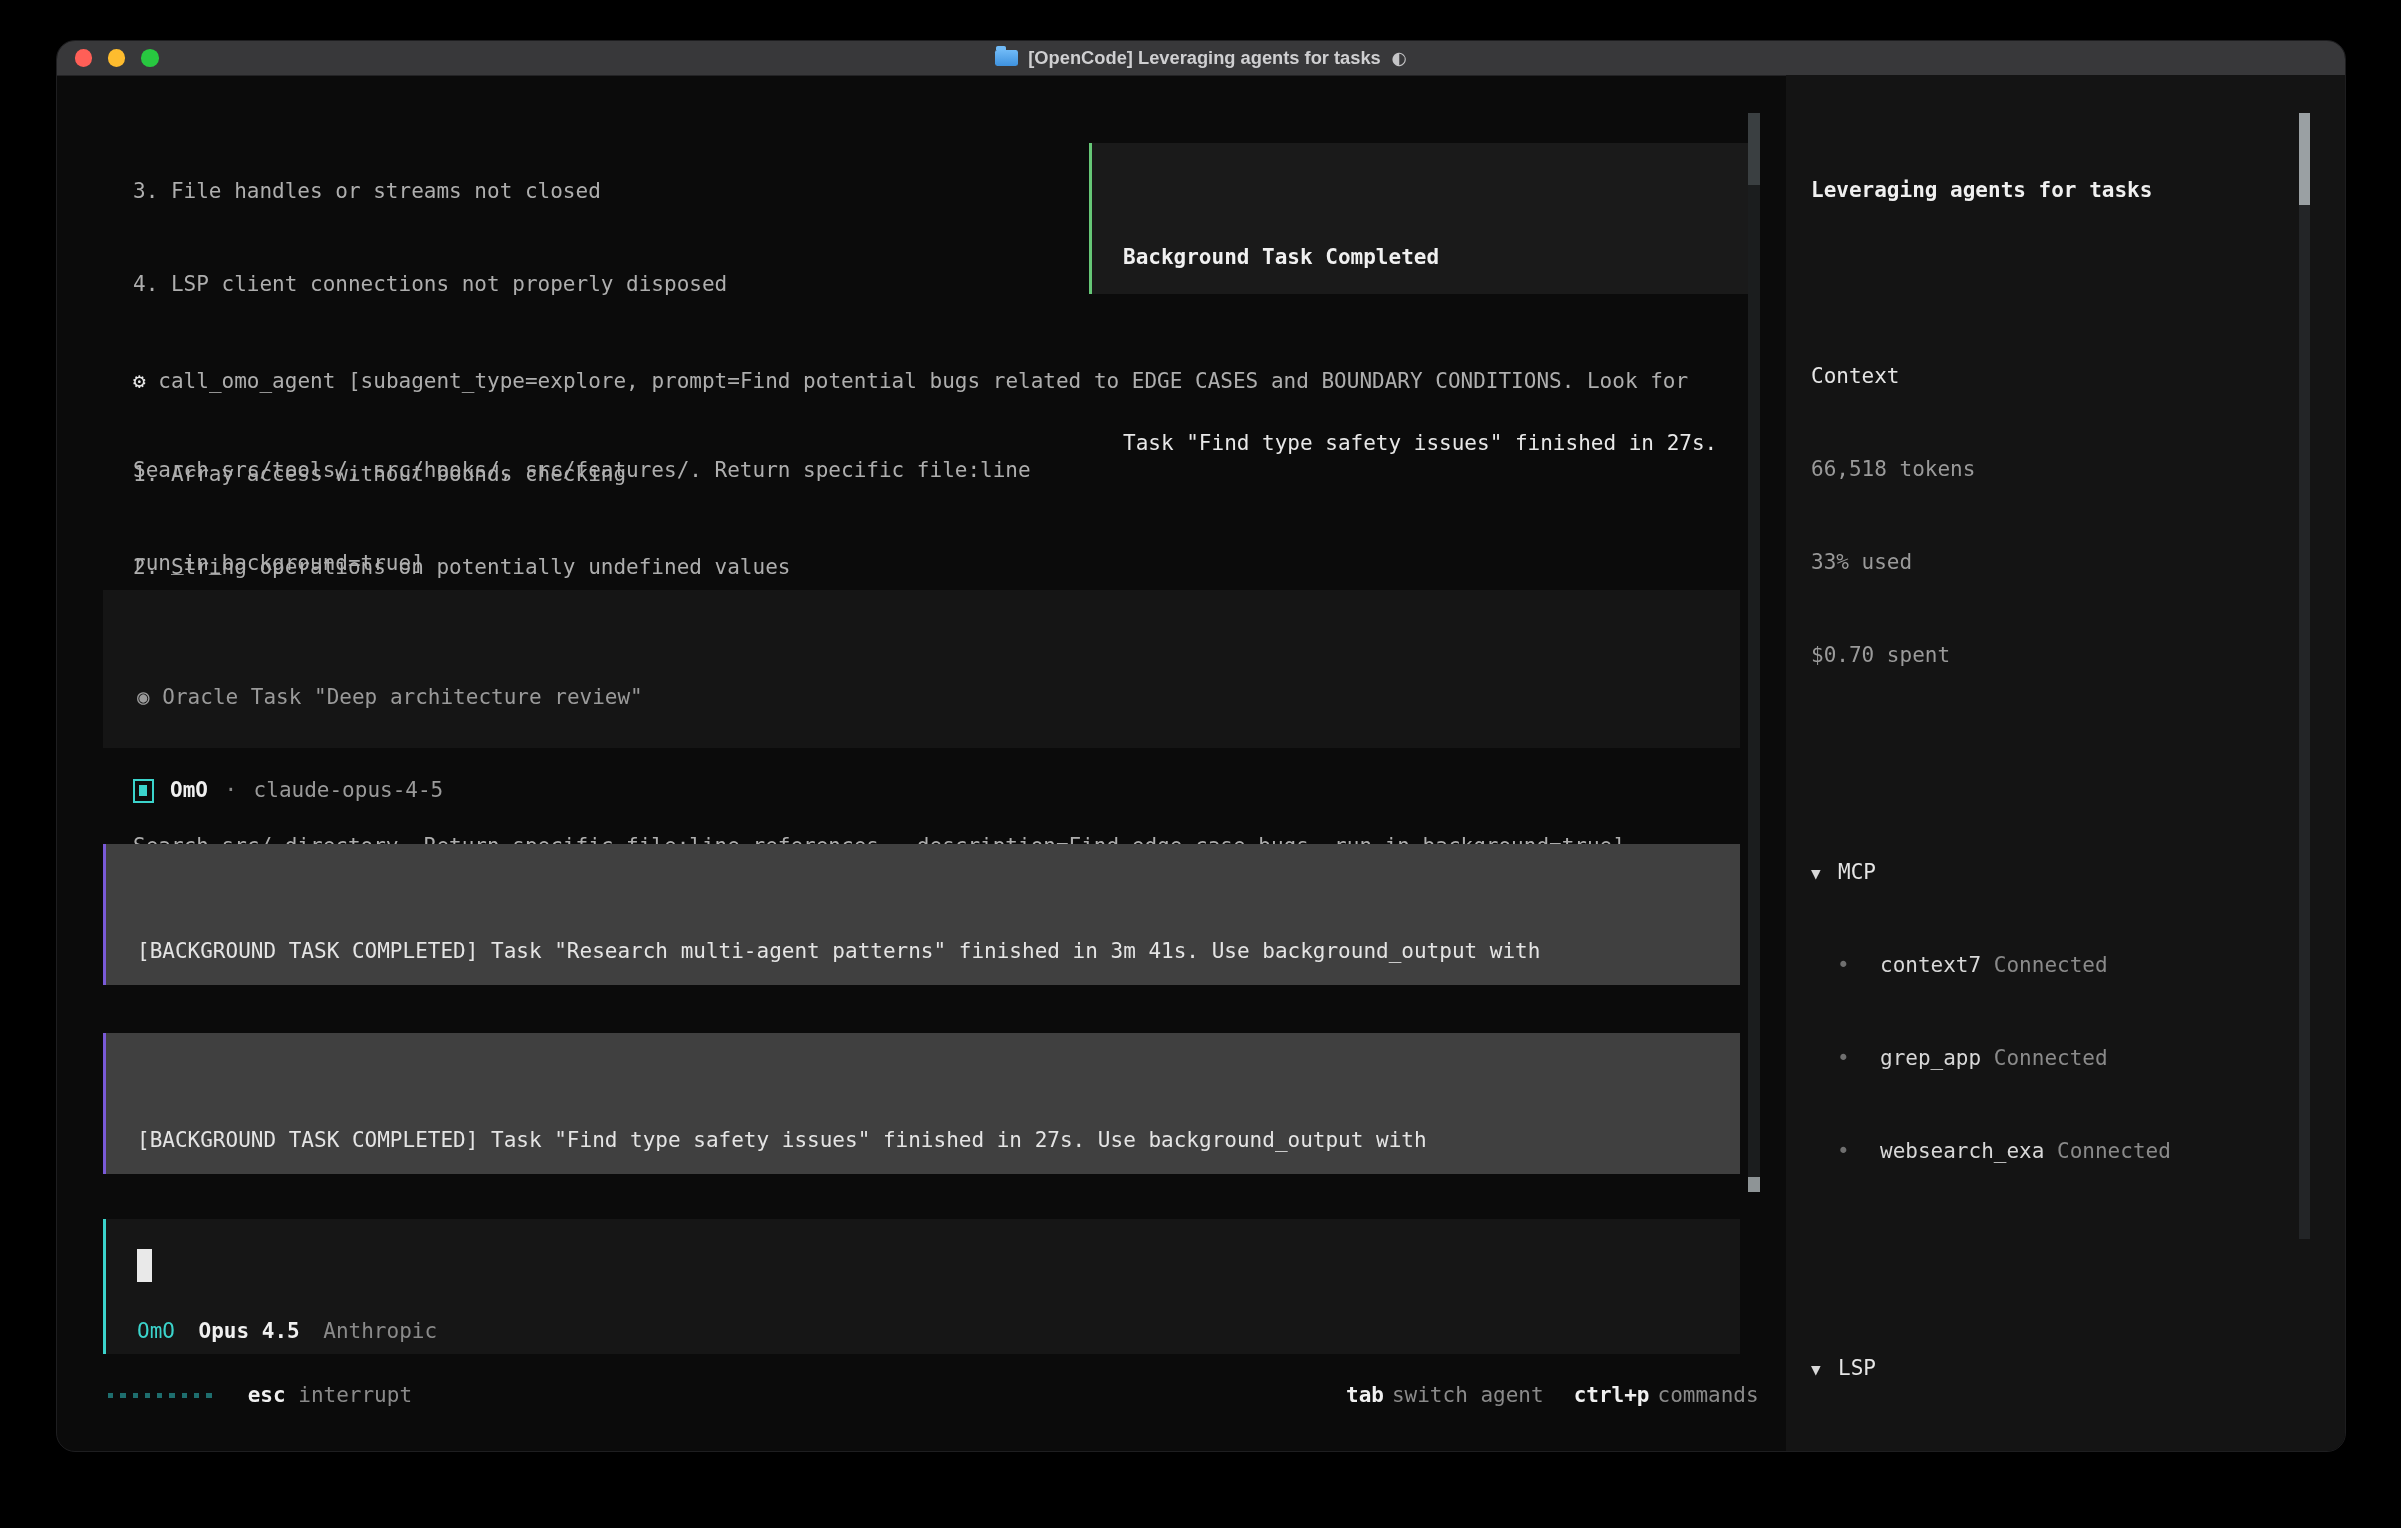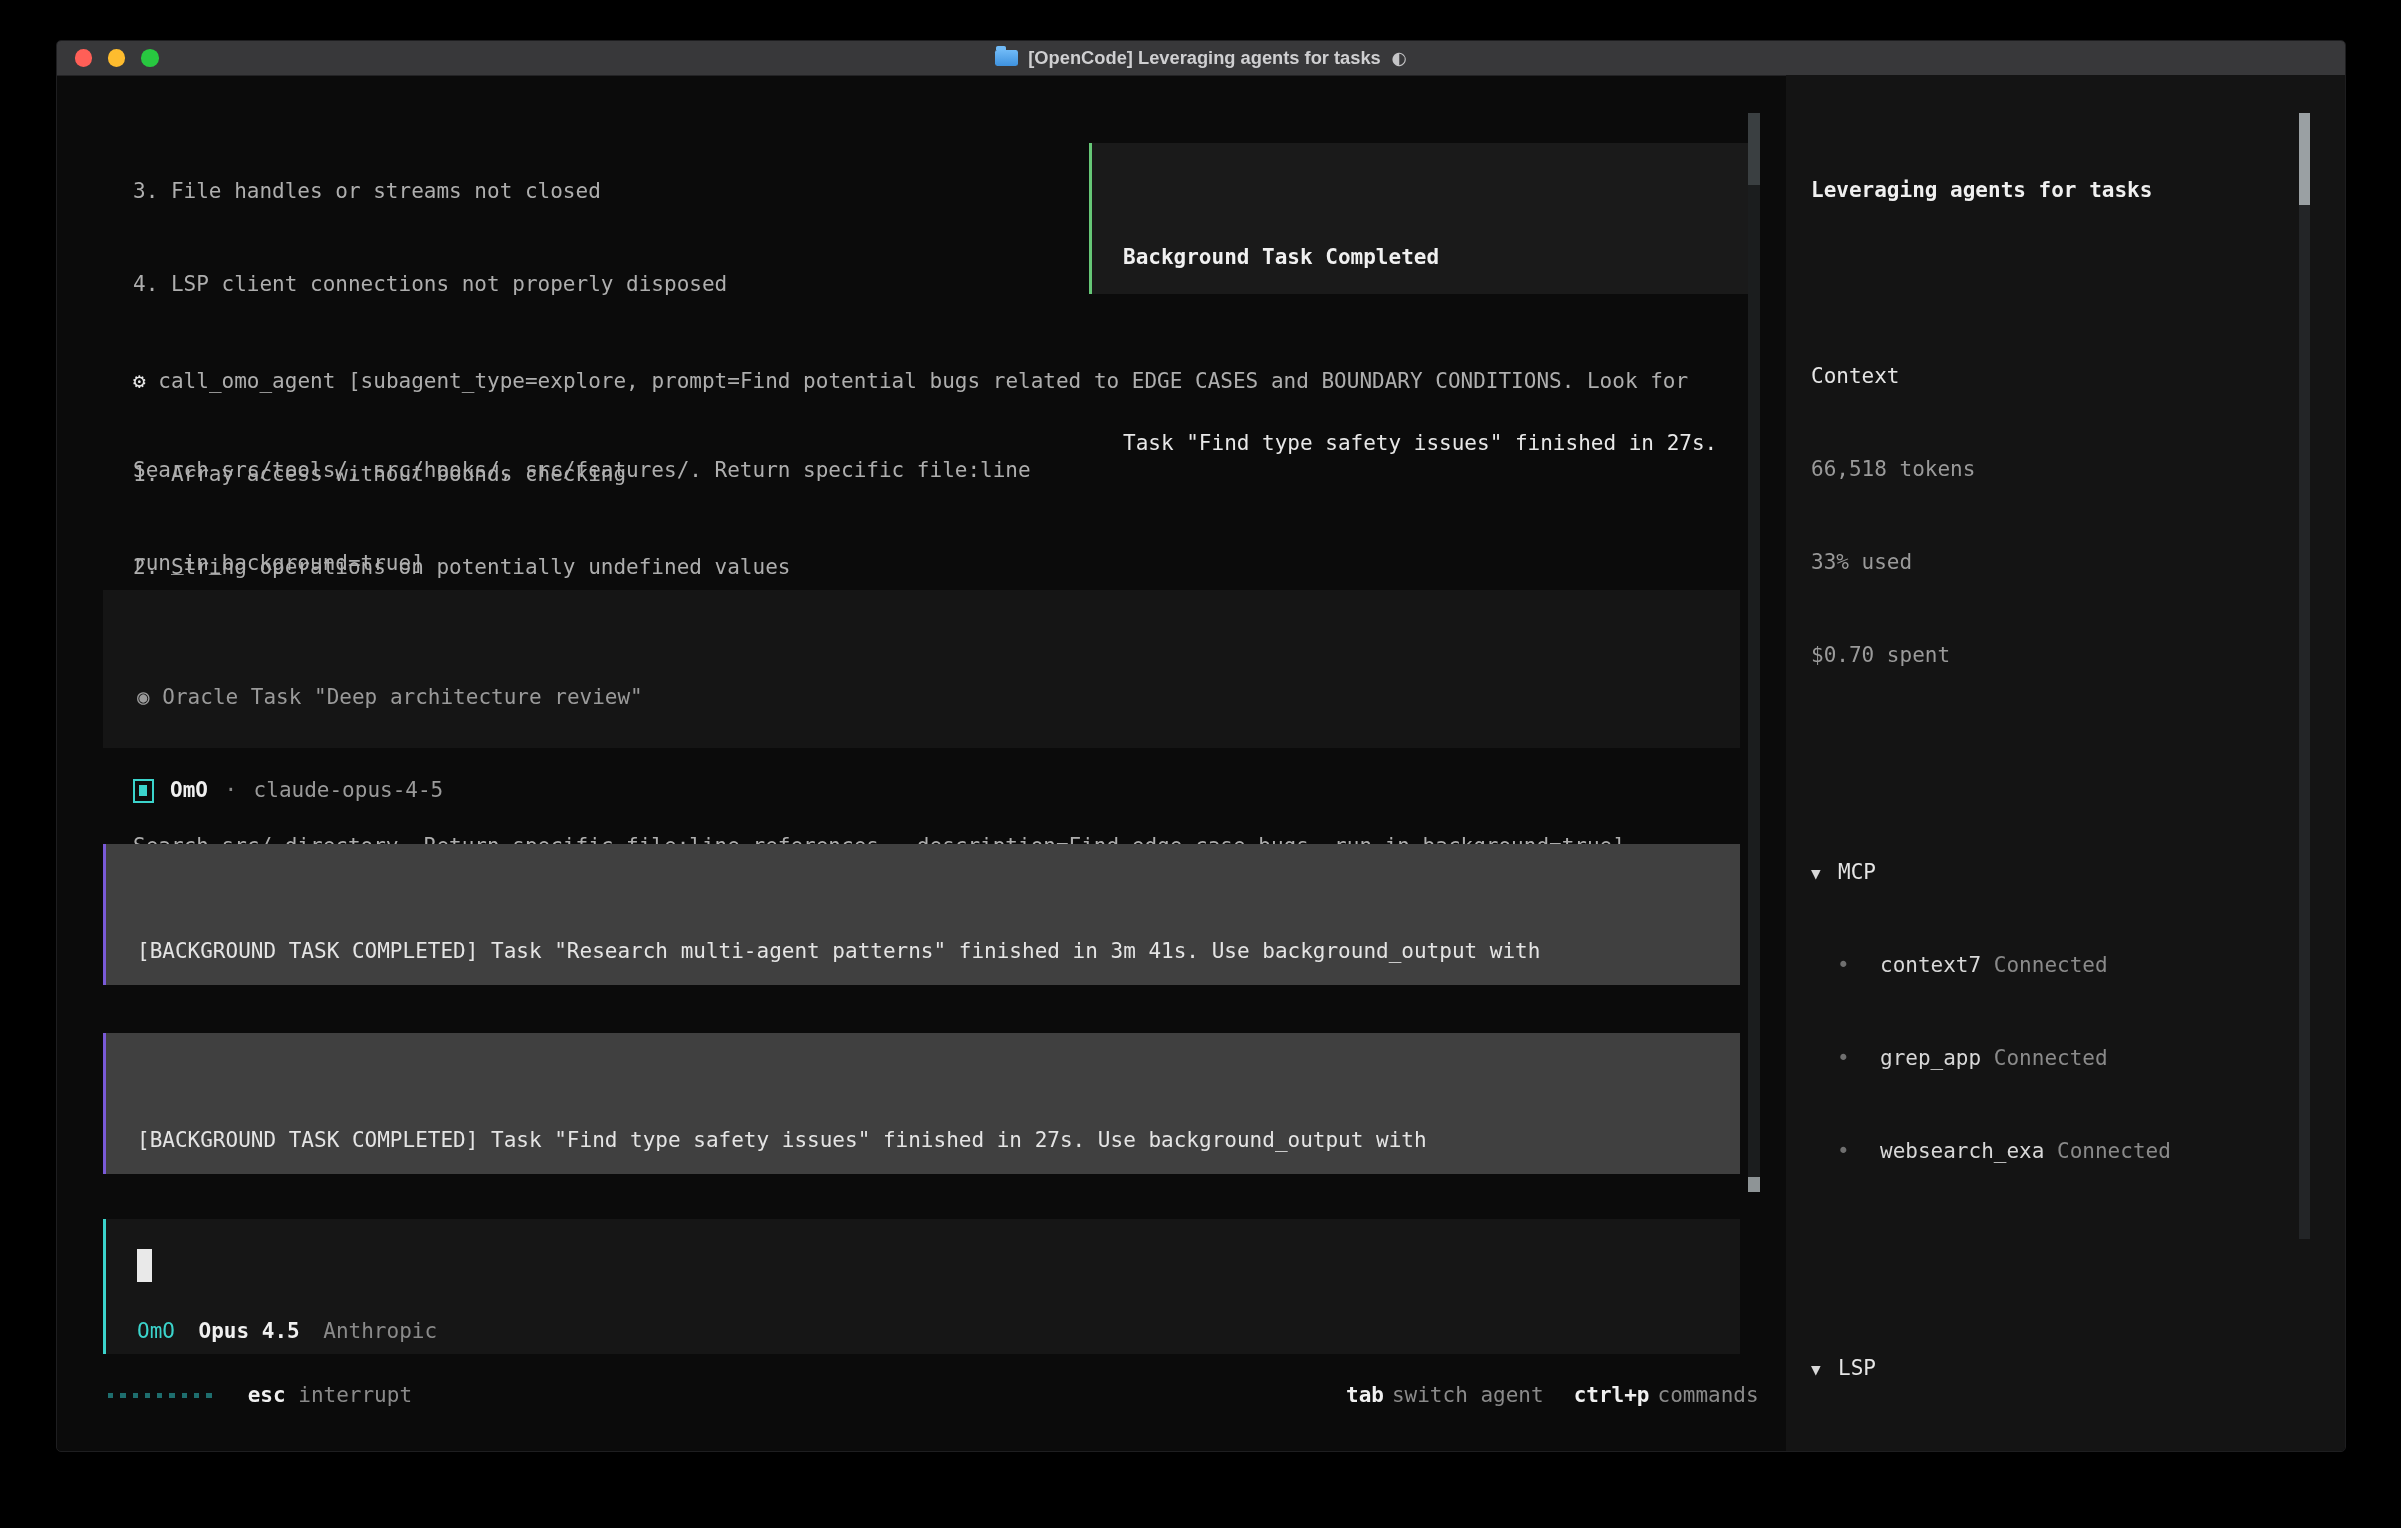--- a/index.html
+++ b/index.html
@@ -1,20 +1,20 @@
 <!DOCTYPE html>
 <html style="font-size:9.5px"><head>
 <meta charset="utf-8">
 <style>
   html,body{margin:0;padding:0;background:#000;}
   body{width:2401px;height:1528px;position:relative;overflow:hidden;
        font-family:"DejaVu Sans Mono",monospace;}
 
   .window{position:absolute;left:56px;top:40px;width:2290px;height:1412px;
-          background:#0b0b0b;border-radius:5px;overflow:hidden;
+          background:#0b0b0b;border-radius:19px;overflow:hidden;
           border:0.6px solid #1e1e20;box-sizing:border-box;}
 
   
   .titlebar{position:absolute;left:0;top:0;width:100%;height:34px;background:#38383a;
             border-bottom:1.2px solid #232325;display:flex;align-items:center;justify-content:center;}
   .lights{position:absolute;left:17.7px;top:8.3px;display:flex;gap:15.4px;}
   .light{width:17.7px;height:17.7px;border-radius:50%;}
   .light.red{background:#ff5f57;} .light.yellow{background:#febc2e;} .light.green{background:#28c840;}
   .title-wrap{display:flex;align-items:center;gap:10.6px;
               font-family:"Liberation Sans",sans-serif;font-weight:bold;font-size:18.3px;color:#cfcfd1;}

